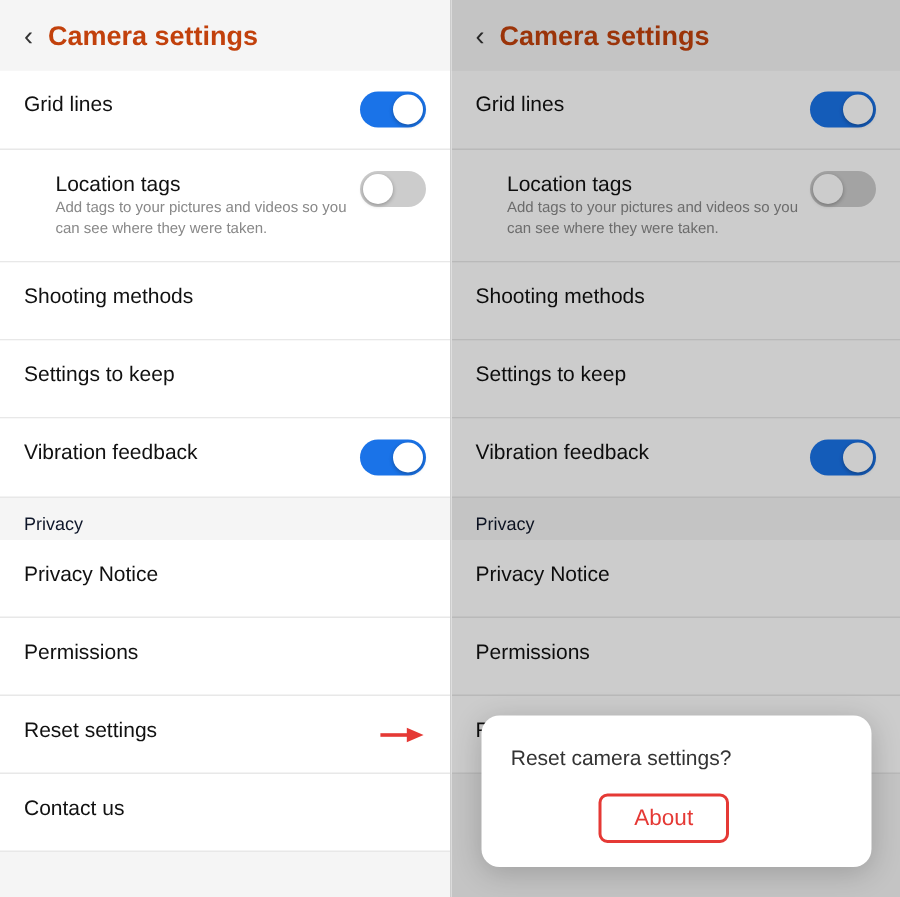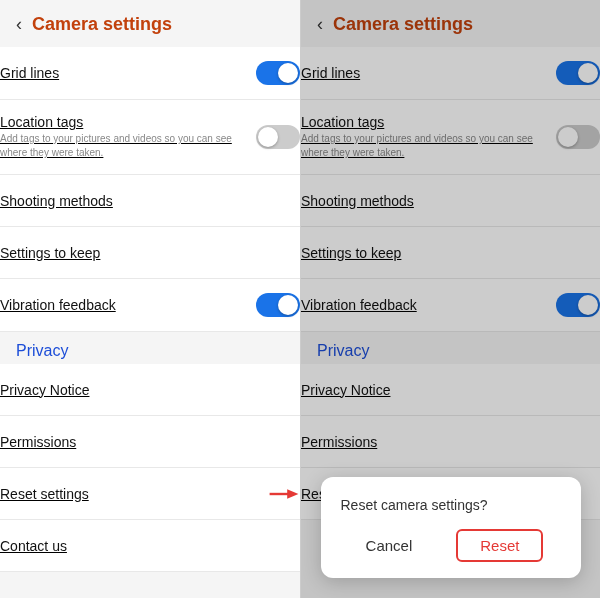--- a/index.html
+++ b/index.html
@@ -40,45 +40,44 @@
       font-weight: bold;
       color: #c2410c;
     }
     .settings-list {
       flex: 1;
       overflow-y: auto;
       background: #f5f5f5;
     }
     .setting-item {
       display: flex;
-      align-items: center;
       justify-content: space-between;
-      padding: 14px 0;
+      padding: 14px 16px;
       background: #fff;
       border-bottom: 1px solid #e8e8e8;
       min-height: 52px;
-      text-decoration: underline;
     }
     .setting-text {
       flex: 1;
+      margin-left: 21px;
     }
     .setting-label {
       font-size: 14px;
       color: #111;
     }
     .setting-desc {
       font-size: 10px;
       color: #888;
       margin-top: 2px;
       line-height: 1.4;
     }
     .section-header {
       padding: 10px 16px 4px 16px;
-      font-size: 16px;
-      color: #1d4ed8;
+      font-size: 12px;
+      color: #0f172a;
       background: #f5f5f5;
     }
     .toggle {
       width: 44px;
       height: 24px;
       border-radius: 12px;
       position: relative;
       cursor: pointer;
       flex-shrink: 0;
     }
@@ -280,18 +279,17 @@
     <div class="setting-item">
       <span class="setting-label">Reset settings</span>
     </div>
 
   </div>
 
   <div class="dialog-overlay">
     <div class="dialog">
       <div class="dialog-title">Reset camera settings?</div>
       <div class="dialog-buttons">
-        <button class="dialog-btn cancel">Cancel</button>
-        <button class="dialog-btn reset">Reset</button>
+        <button class="dialog-btn reset">About</button>
       </div>
     </div>
   </div>
 </div>
 
 </body></html>

